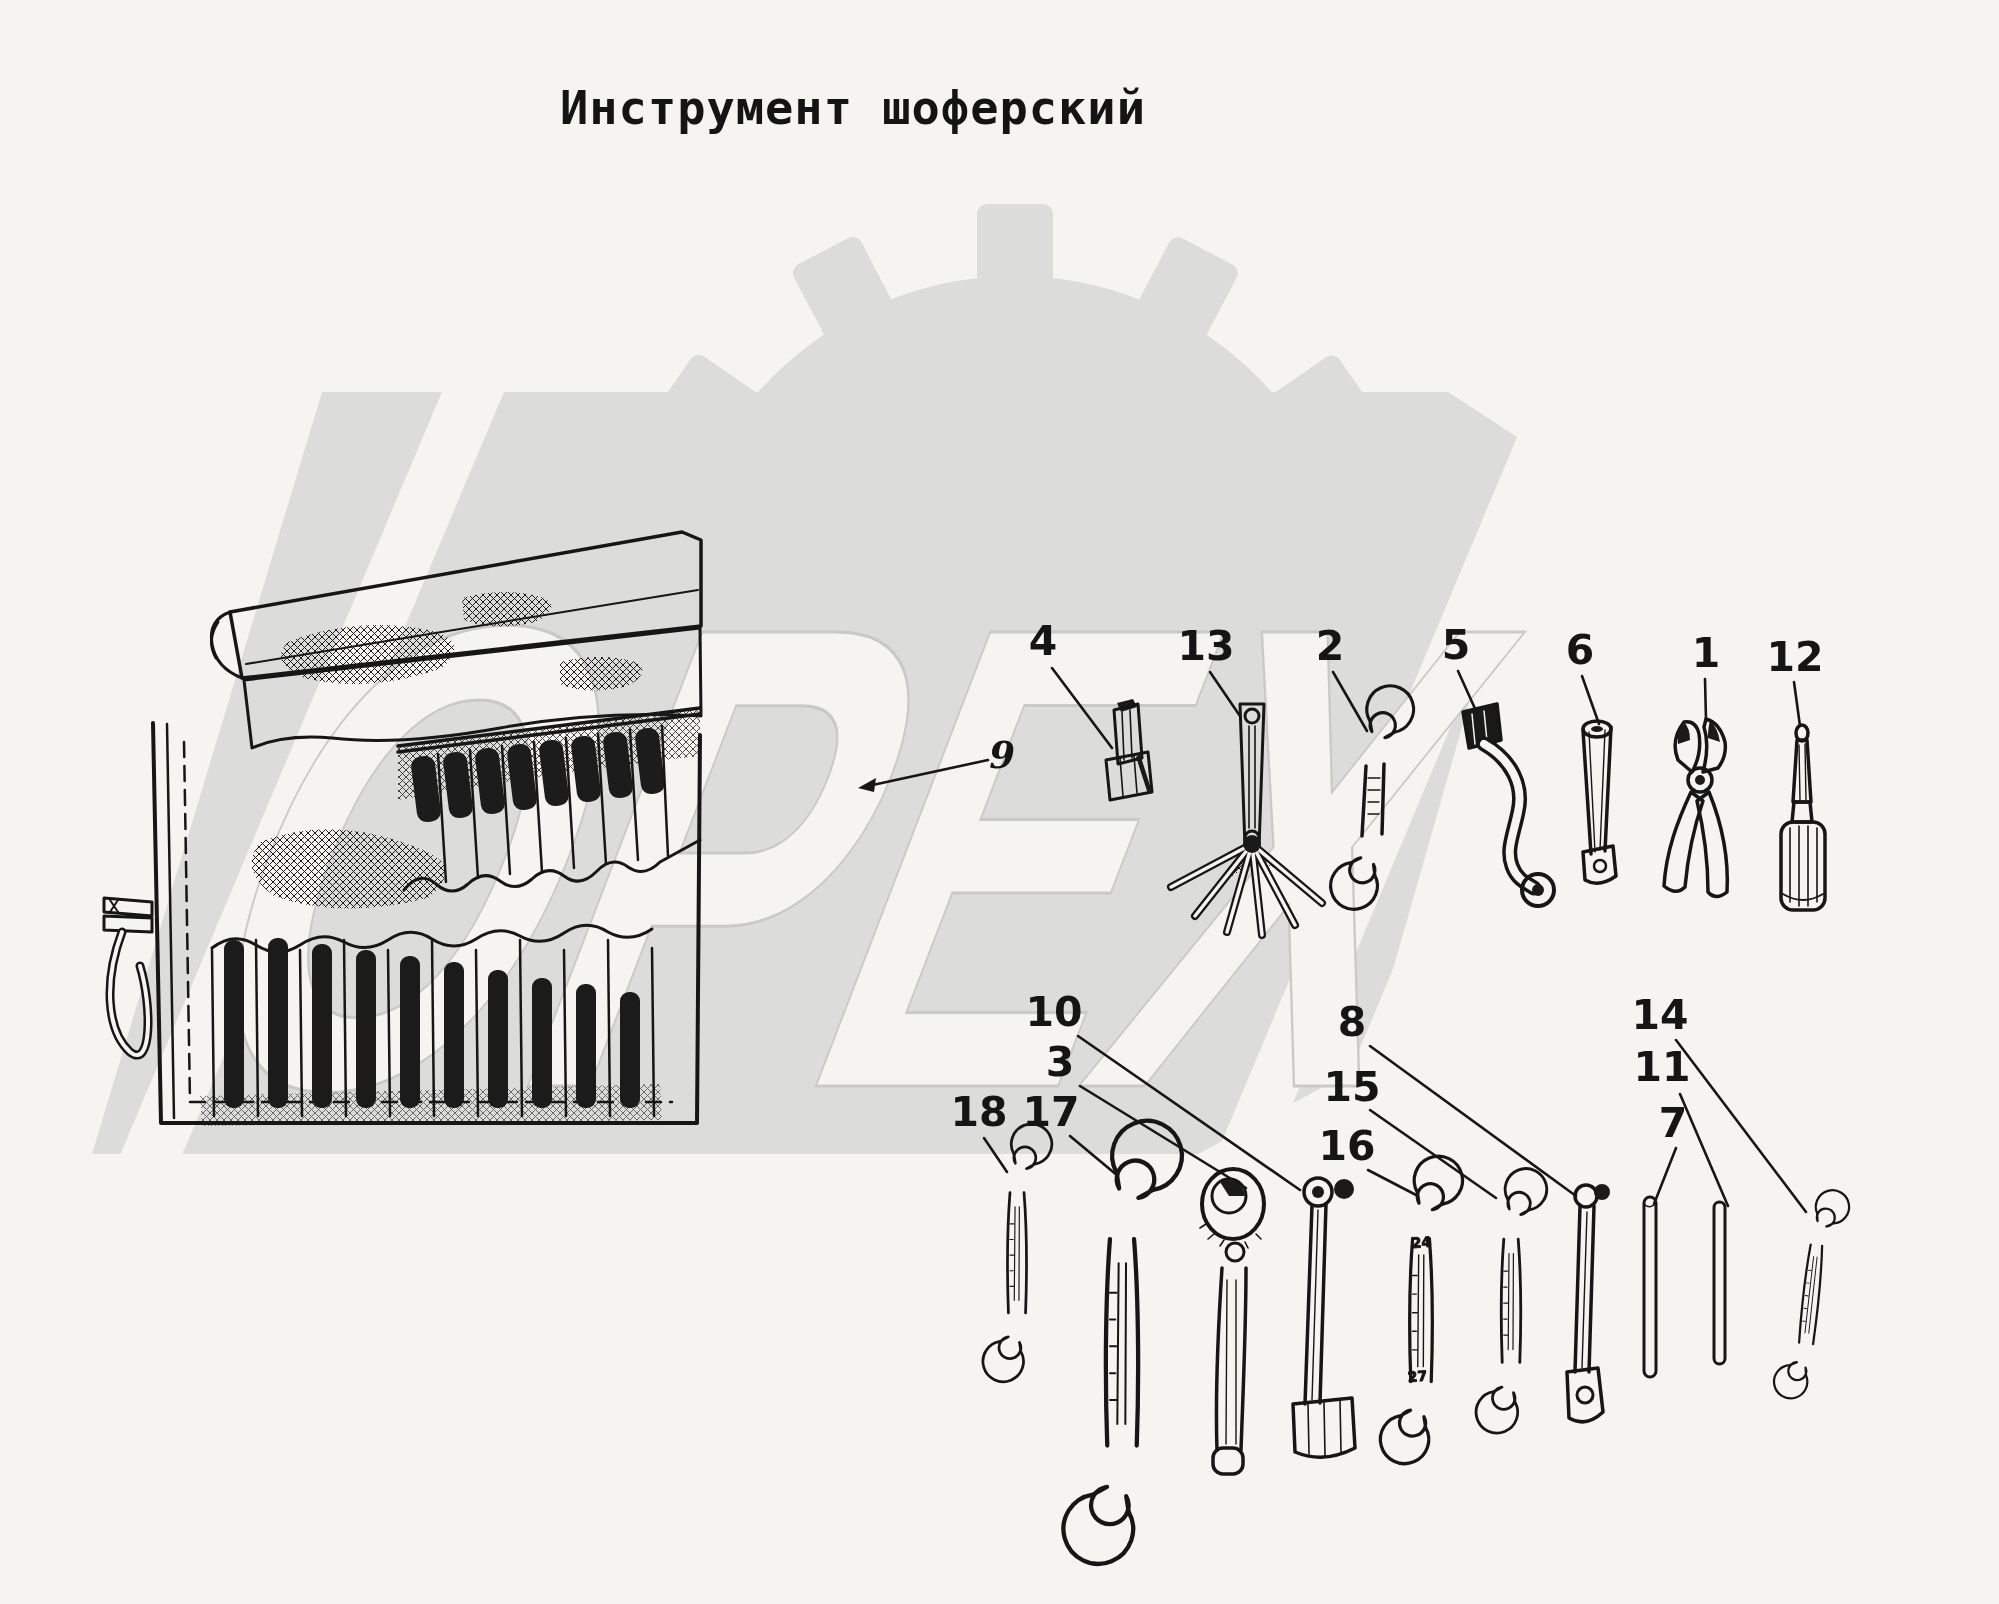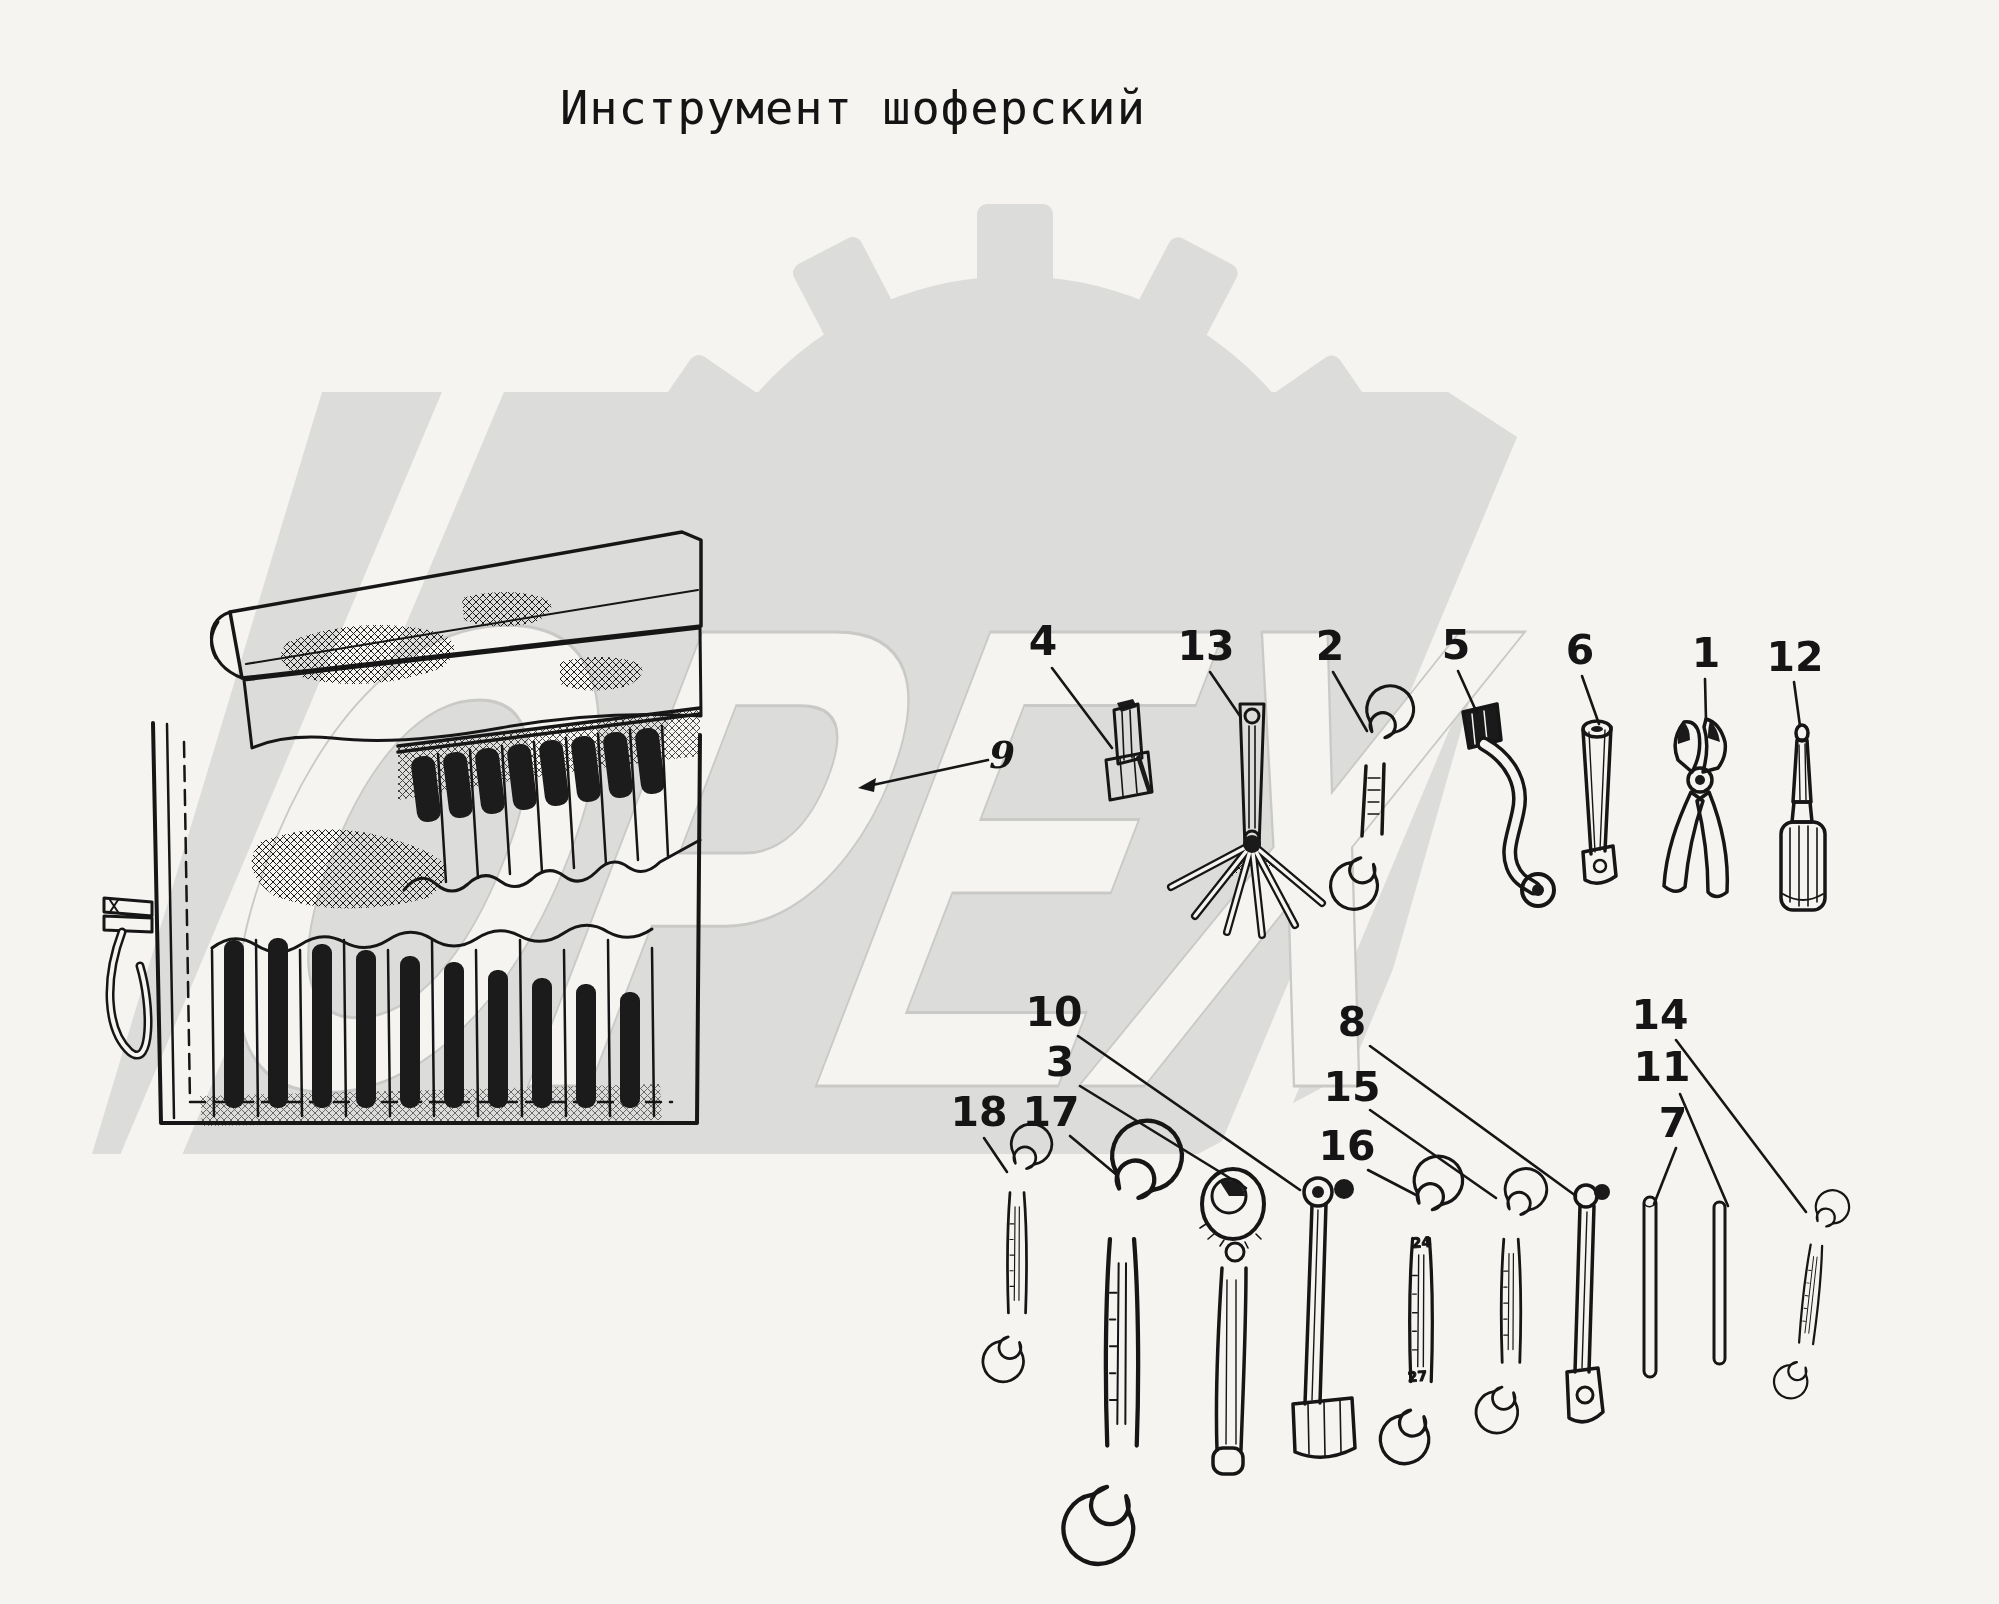--- a/index.html
+++ b/index.html
@@ -1,20 +1,20 @@
 <!DOCTYPE html>
 <html><head>
 <meta charset="utf-8">
 <style>
   html,body{margin:0;padding:0;}
   body{background:#e8e8e6;}
   .page{position:relative;width:1999px;height:1604px;background:#f6f4f1;overflow:hidden;
         font-family:"DejaVu Sans", sans-serif;}
   .title{position:absolute;left:560px;top:80px;width:900px;
-         font-family:"DejaVu Sans Mono", monospace;font-weight:normal;font-size:47px;
+         font-family:"DejaVu Sans Mono", monospace;font-weight:bold;font-size:47px;
          letter-spacing:1px;color:#141414;white-space:nowrap;}
   svg{position:absolute;left:0;top:0;}
   .callout{font-family:"DejaVu Sans", sans-serif;font-weight:bold;font-size:41px;fill:#151515;}
   .callout-italic{font-family:"DejaVu Serif", serif;font-style:italic;font-weight:bold;
                   font-size:37px;fill:#151515;}
   .marking{font-family:"DejaVu Sans", sans-serif;font-weight:bold;font-size:14px;fill:#151515;}
   .wm-text{font-family:"Liberation Sans", sans-serif;font-weight:bold;}
 </style>
 </head>
 <body>

